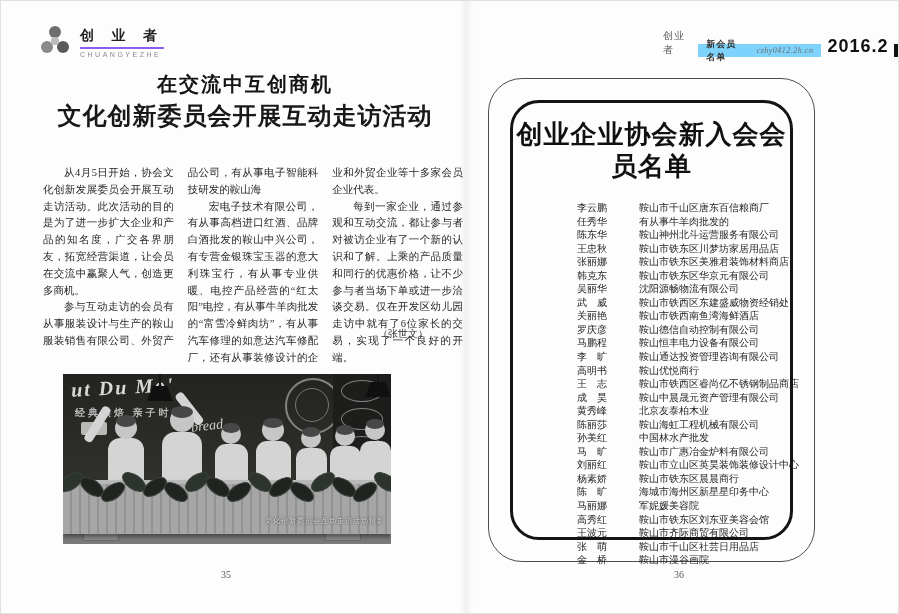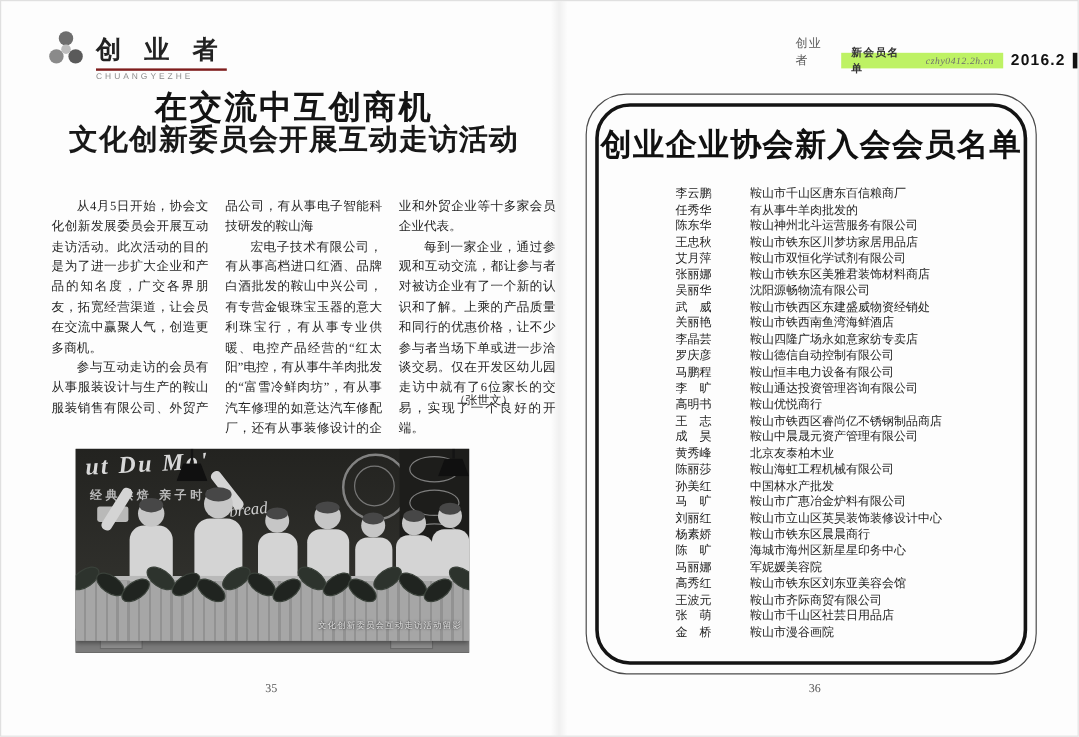--- a/index.html
+++ b/index.html
@@ -5,40 +5,40 @@
   html,body{margin:0;padding:0;background:#e9e9e9;}
   .canvas{position:relative;width:899px;height:614px;background:#fdfdfd;
     border:1px solid #e0e0e0;box-sizing:border-box;overflow:hidden;
     font-family:"Liberation Serif","DejaVu Serif",serif;color:#1c1c1c;}
   .gutter{position:absolute;left:458px;top:0;width:14px;height:614px;
     background:linear-gradient(90deg,rgba(0,0,0,0),rgba(0,0,0,.05),rgba(0,0,0,0));}
 
   
   .runhead{position:absolute;left:662px;top:28px;display:flex;align-items:flex-end;gap:6px;}
   .runhead .mag{font-size:10px;color:#5a5a5a;letter-spacing:1px;}
-  .runhead .bar{background:#bef264;height:13px;display:flex;align-items:center;
+  .runhead .bar{background:#7dd3fc;height:13px;display:flex;align-items:center;
     padding:0 8px;gap:14px;}
   .runhead .bar .sec{font-size:9px;font-weight:bold;color:#353535;letter-spacing:1px;}
   .runhead .bar .site{font-size:8px;color:#6d6d6d;font-style:italic;letter-spacing:.5px;}
-  .runhead .issue{font-size:13px;font-weight:bold;color:#111;letter-spacing:1px;
+  .runhead .issue{font-size:18px;font-weight:bold;color:#111;letter-spacing:1px;
     font-family:"Liberation Sans",sans-serif;}
   .runhead .tick{width:4px;height:13px;background:#111;}
 
   
   .logo{position:absolute;left:36px;top:22px;display:flex;align-items:flex-start;gap:7px;}
   .logo .mark{width:36px;height:36px;}
   .logo .ltxt{padding-top:4px;}
-  .logo .lt1{font-size:21px;font-weight:bold;letter-spacing:7px;color:#222;
-    border-bottom:2px solid #7f1d1d;padding-bottom:2px;white-space:nowrap;}
+  .logo .lt1{font-size:14px;font-weight:bold;letter-spacing:7px;color:#222;
+    border-bottom:2px solid #8b5cf6;padding-bottom:2px;white-space:nowrap;}
   .logo .lt2{font-size:7px;letter-spacing:2.5px;color:#8a8a8a;margin-top:2px;
     font-family:"Liberation Sans",sans-serif;}
 
   .headline-small{position:absolute;left:40px;top:70px;width:408px;text-align:center;
     font-family:"Liberation Sans","DejaVu Sans",sans-serif;
-    font-size:27px;font-weight:bold;color:#141414;letter-spacing:2px;}
+    font-size:20px;font-weight:bold;color:#141414;letter-spacing:2px;}
   .headline-main{position:absolute;left:24px;top:99px;width:440px;text-align:center;
     font-size:24px;font-weight:bold;color:#181818;letter-spacing:1px;}
 
   .article{position:absolute;left:42px;top:164px;width:420px;height:208px;
     column-count:3;column-gap:14px;column-fill:auto;
     font-size:10.5px;line-height:16.8px;text-align:justify;color:#262626;}
   .article p{margin:0;text-indent:2em;}
   .byline{position:absolute;left:348px;top:326px;width:108px;text-align:center;
     font-size:10px;color:#2a2a2a;}
 
@@ -72,22 +72,22 @@
   .plants{position:absolute;left:0;top:86px;}
   .wallsign{position:absolute;left:18px;top:48px;width:26px;height:13px;background:#d2d2d2;opacity:.85;border-radius:2px;}
   .photo-caption{position:absolute;right:6px;bottom:18px;font-size:7px;color:#e3e3e3;
     letter-spacing:1px;text-shadow:0 0 2px #000;}
 
   .pageno{position:absolute;font-size:10px;color:#555;width:40px;text-align:center;}
   .pageno.pl{left:205px;top:568px;}
   .pageno.pr{left:658px;top:568px;}
 
   
-  .member-box{position:absolute;left:487px;top:77px;width:376px;height:484px;
-    border:1px solid #4c4c4c;border-radius:34px;box-sizing:border-box;padding:7px;}
+  .member-box{position:absolute;left:487px;top:77px;width:327px;height:484px;
+    border:1px solid #4c4c4c;border-radius:34px;box-sizing:border-box;padding:21px;}
   .member-box .inner{width:100%;height:100%;box-sizing:border-box;
     border:3.5px solid #141414;border-radius:29px;padding-top:16px;}
   .box-title{margin:0;text-align:center;font-size:26px;line-height:32px;font-weight:bold;
     color:#101010;letter-spacing:1px;}
   .members{margin:18px 0 0 64px;font-size:10px;line-height:13.55px;color:#1e1e1e;}
   .member-row{display:flex;font-family:Liberation Serif, serif;}
   .m-name{width:46px;flex:none;}
   .m-co{margin-left:16px;white-space:nowrap;}
 </style>
 </head>
@@ -222,44 +222,40 @@
           </div>
           <div class="member-row">
             <span class="m-name">陈东华</span>
             <span class="m-co">鞍山神州北斗运营服务有限公司</span>
           </div>
           <div class="member-row">
             <span class="m-name">王忠秋</span>
             <span class="m-co">鞍山市铁东区川梦坊家居用品店</span>
           </div>
           <div class="member-row">
-            <span class="m-name">艾月萍</span>
-            <span class="m-co">鞍山市双恒化学试剂有限公司</span>
-          </div>
-          <div class="member-row">
             <span class="m-name">张丽娜</span>
             <span class="m-co">鞍山市铁东区美雅君装饰材料商店</span>
           </div>
           <div class="member-row">
+            <span class="m-name">韩克东</span>
+            <span class="m-co">鞍山市铁东区华京元有限公司</span>
+          </div>
+          <div class="member-row">
             <span class="m-name">吴丽华</span>
             <span class="m-co">沈阳源畅物流有限公司</span>
           </div>
           <div class="member-row">
             <span class="m-name">武　威</span>
             <span class="m-co">鞍山市铁西区东建盛威物资经销处</span>
           </div>
           <div class="member-row">
             <span class="m-name">关丽艳</span>
             <span class="m-co">鞍山市铁西南鱼湾海鲜酒店</span>
           </div>
           <div class="member-row">
-            <span class="m-name">李晶芸</span>
-            <span class="m-co">鞍山四隆广场永如意家纺专卖店</span>
-          </div>
-          <div class="member-row">
             <span class="m-name">罗庆彦</span>
             <span class="m-co">鞍山德信自动控制有限公司</span>
           </div>
           <div class="member-row">
             <span class="m-name">马鹏程</span>
             <span class="m-co">鞍山恒丰电力设备有限公司</span>
           </div>
           <div class="member-row">
             <span class="m-name">李　旷</span>
             <span class="m-co">鞍山通达投资管理咨询有限公司</span>

